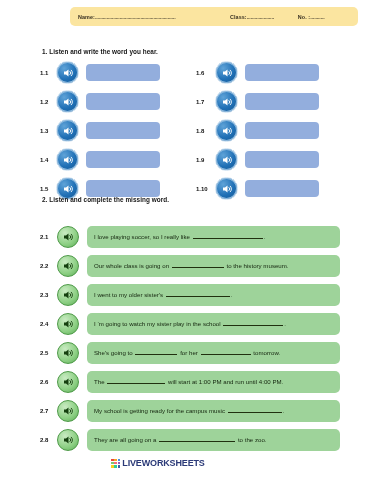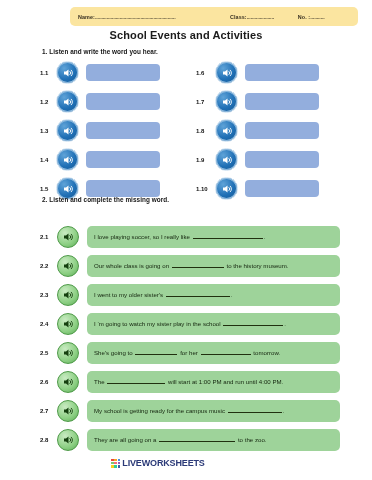--- a/index.html
+++ b/index.html
@@ -249,21 +249,20 @@
       <span class="nb-dots long">..............................................................</span>
       <span class="nb-gap"></span>
       <span class="nb-label">Class:</span>
       <span class="nb-dots mid">.....................</span>
       <span class="nb-gap"></span>
       <span class="nb-label">No. :</span>
       <span class="nb-dots short">...........</span>
     </div>
   </div>
 
-  <div class="title">School Events and Activities</div>
 
   <div class="sec-heading" id="sec1-heading">1. Listen and write the word you hear.</div>
 
   <div class="sec1">
     <div class="s1-col left" id="s1-left">
         <div class="s1-row">
           <span class="s1-num">1.1</span>
           <span class="spk-blue">
             <svg width="12" height="12" viewBox="0 0 24 24" aria-hidden="true">
               <path fill="#ffffff" d="M4 9v6h4l5 4V5L8 9H4z"></path>

